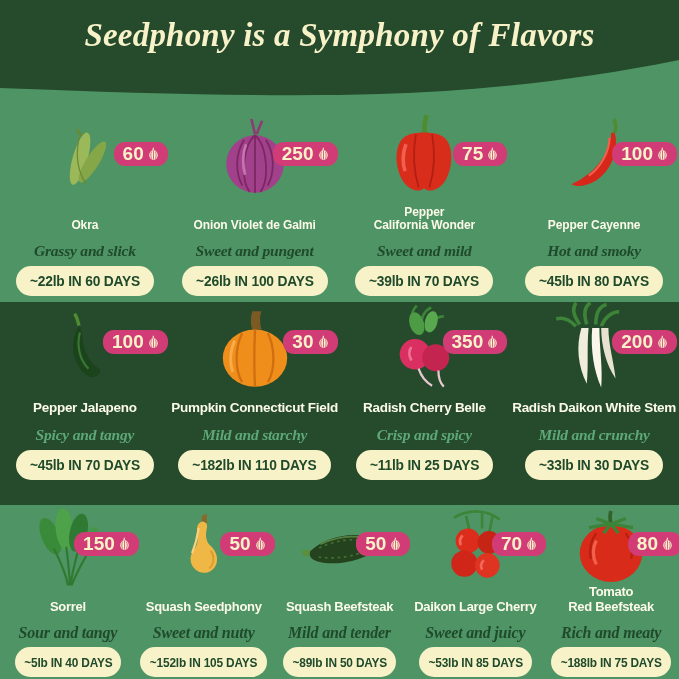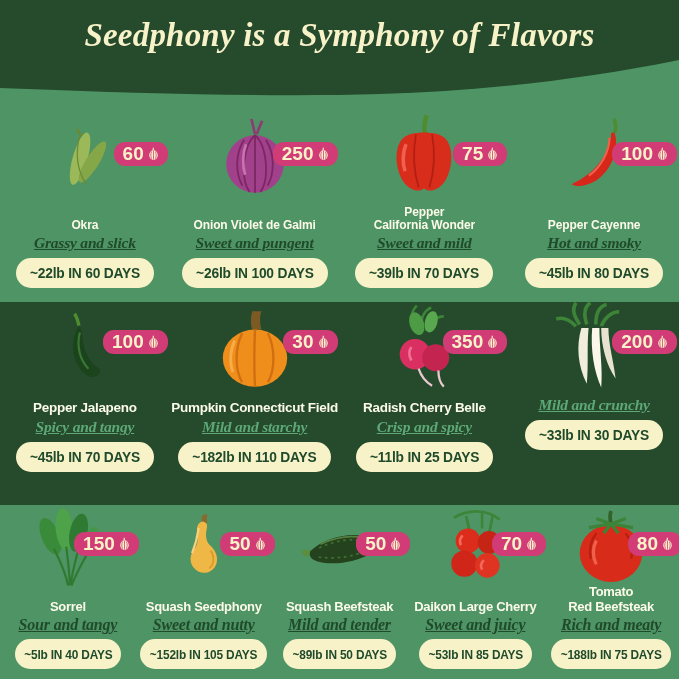--- a/index.html
+++ b/index.html
@@ -36,22 +36,22 @@
   .row3 .badge{top:8px;right:-3px}
   .seedicon{display:block}
   .name{
     height:30px;display:flex;align-items:flex-end;justify-content:center;
     text-align:center;color:var(--name);font-weight:700;font-size:12px;
     line-height:1.1;white-space:pre-line;letter-spacing:-.1px;
   }
   .row2 .name{height:22px;font-size:13.5px;letter-spacing:-.3px}
   .row3 .name{height:22px;font-size:13px;letter-spacing:-.3px}
   .flavor{
-    margin-top:2px;font-family:"Liberation Serif",serif;font-style:italic;font-weight:700;
-    font-size:15.5px;color:var(--flavor-dark);letter-spacing:-.2px;text-decoration:underline;
+    margin-top:10px;font-family:"Liberation Serif",serif;font-style:italic;font-weight:700;
+    font-size:15.5px;color:var(--flavor-dark);letter-spacing:-.2px;
   }
   .row2 .flavor{color:var(--flavor-light)}
   .row3 .flavor{font-size:16px}
   .pill{
     margin-top:6px;background:var(--cream);border-radius:15px;
     padding:6px 11px;white-space:nowrap;text-align:right;
   }
   .row3 .pill{margin-top:5px;padding:6px 7px}
   .pill span{
     display:inline-block;color:var(--pill-text);font-weight:700;font-size:14.5px;
@@ -241,20 +241,21 @@
         </svg>
         <div class="badge">
           <span>200</span>
           <svg class="seedicon" viewBox="0 0 20 22" width="13" height="15">
               <path d="M10 2 C9 4 9 5 10 7" stroke="#F8F2C9" stroke-width="1.8" fill="none"></path>
               <ellipse cx="10" cy="13.5" rx="6.5" ry="7.5" fill="#F8F2C9"></ellipse>
               <path d="M7 8 C5.5 11.5 5.5 15.5 7 19 M10 6.5 V20.5 M13 8 C14.5 11.5 14.5 15.5 13 19" stroke="#D23C76" stroke-width="1.2" fill="none"></path>
             </svg>
         </div>
       </div>
+      <div class="name">Radish Daikon White Stem</div>
       <div class="flavor">Mild and crunchy</div>
       <div class="pill"><span>~33lb IN 30 DAYS</span></div>
     </div>
   </div>
 
   <div class="row row3">
 
     <div class="cell">
       <div class="media">
         <svg class="veg" viewBox="0 0 100 100" width="88" height="94">

